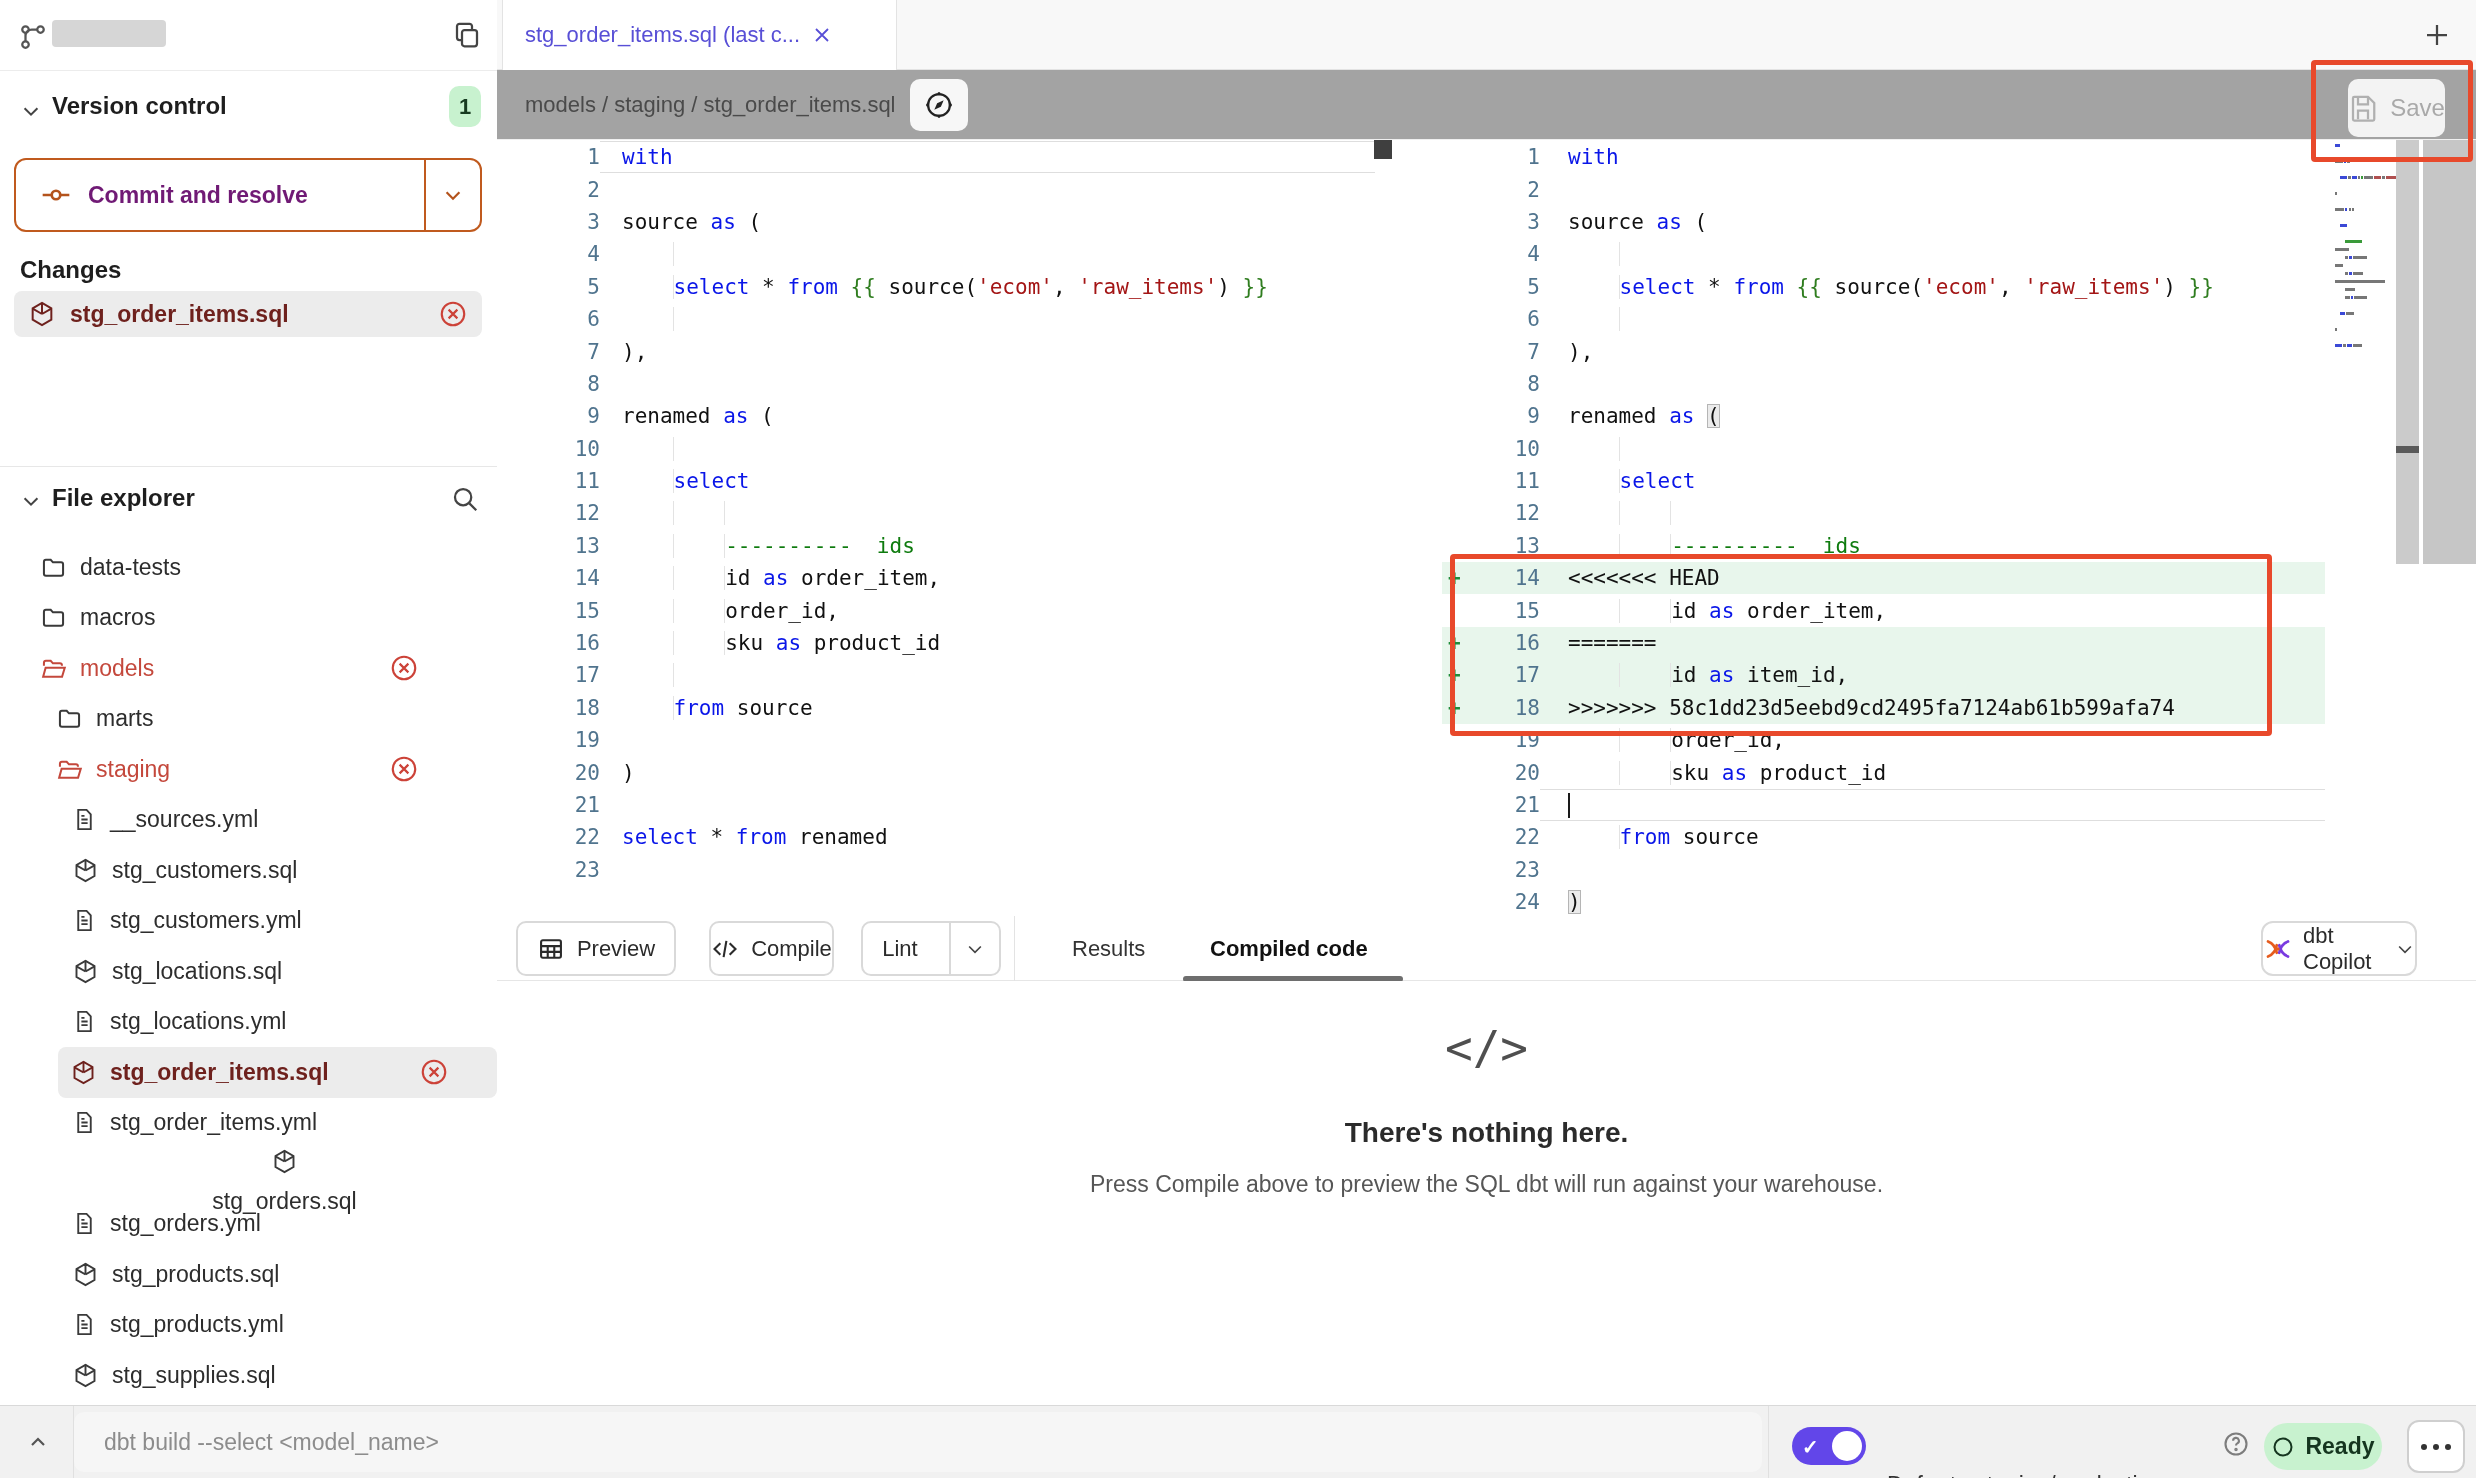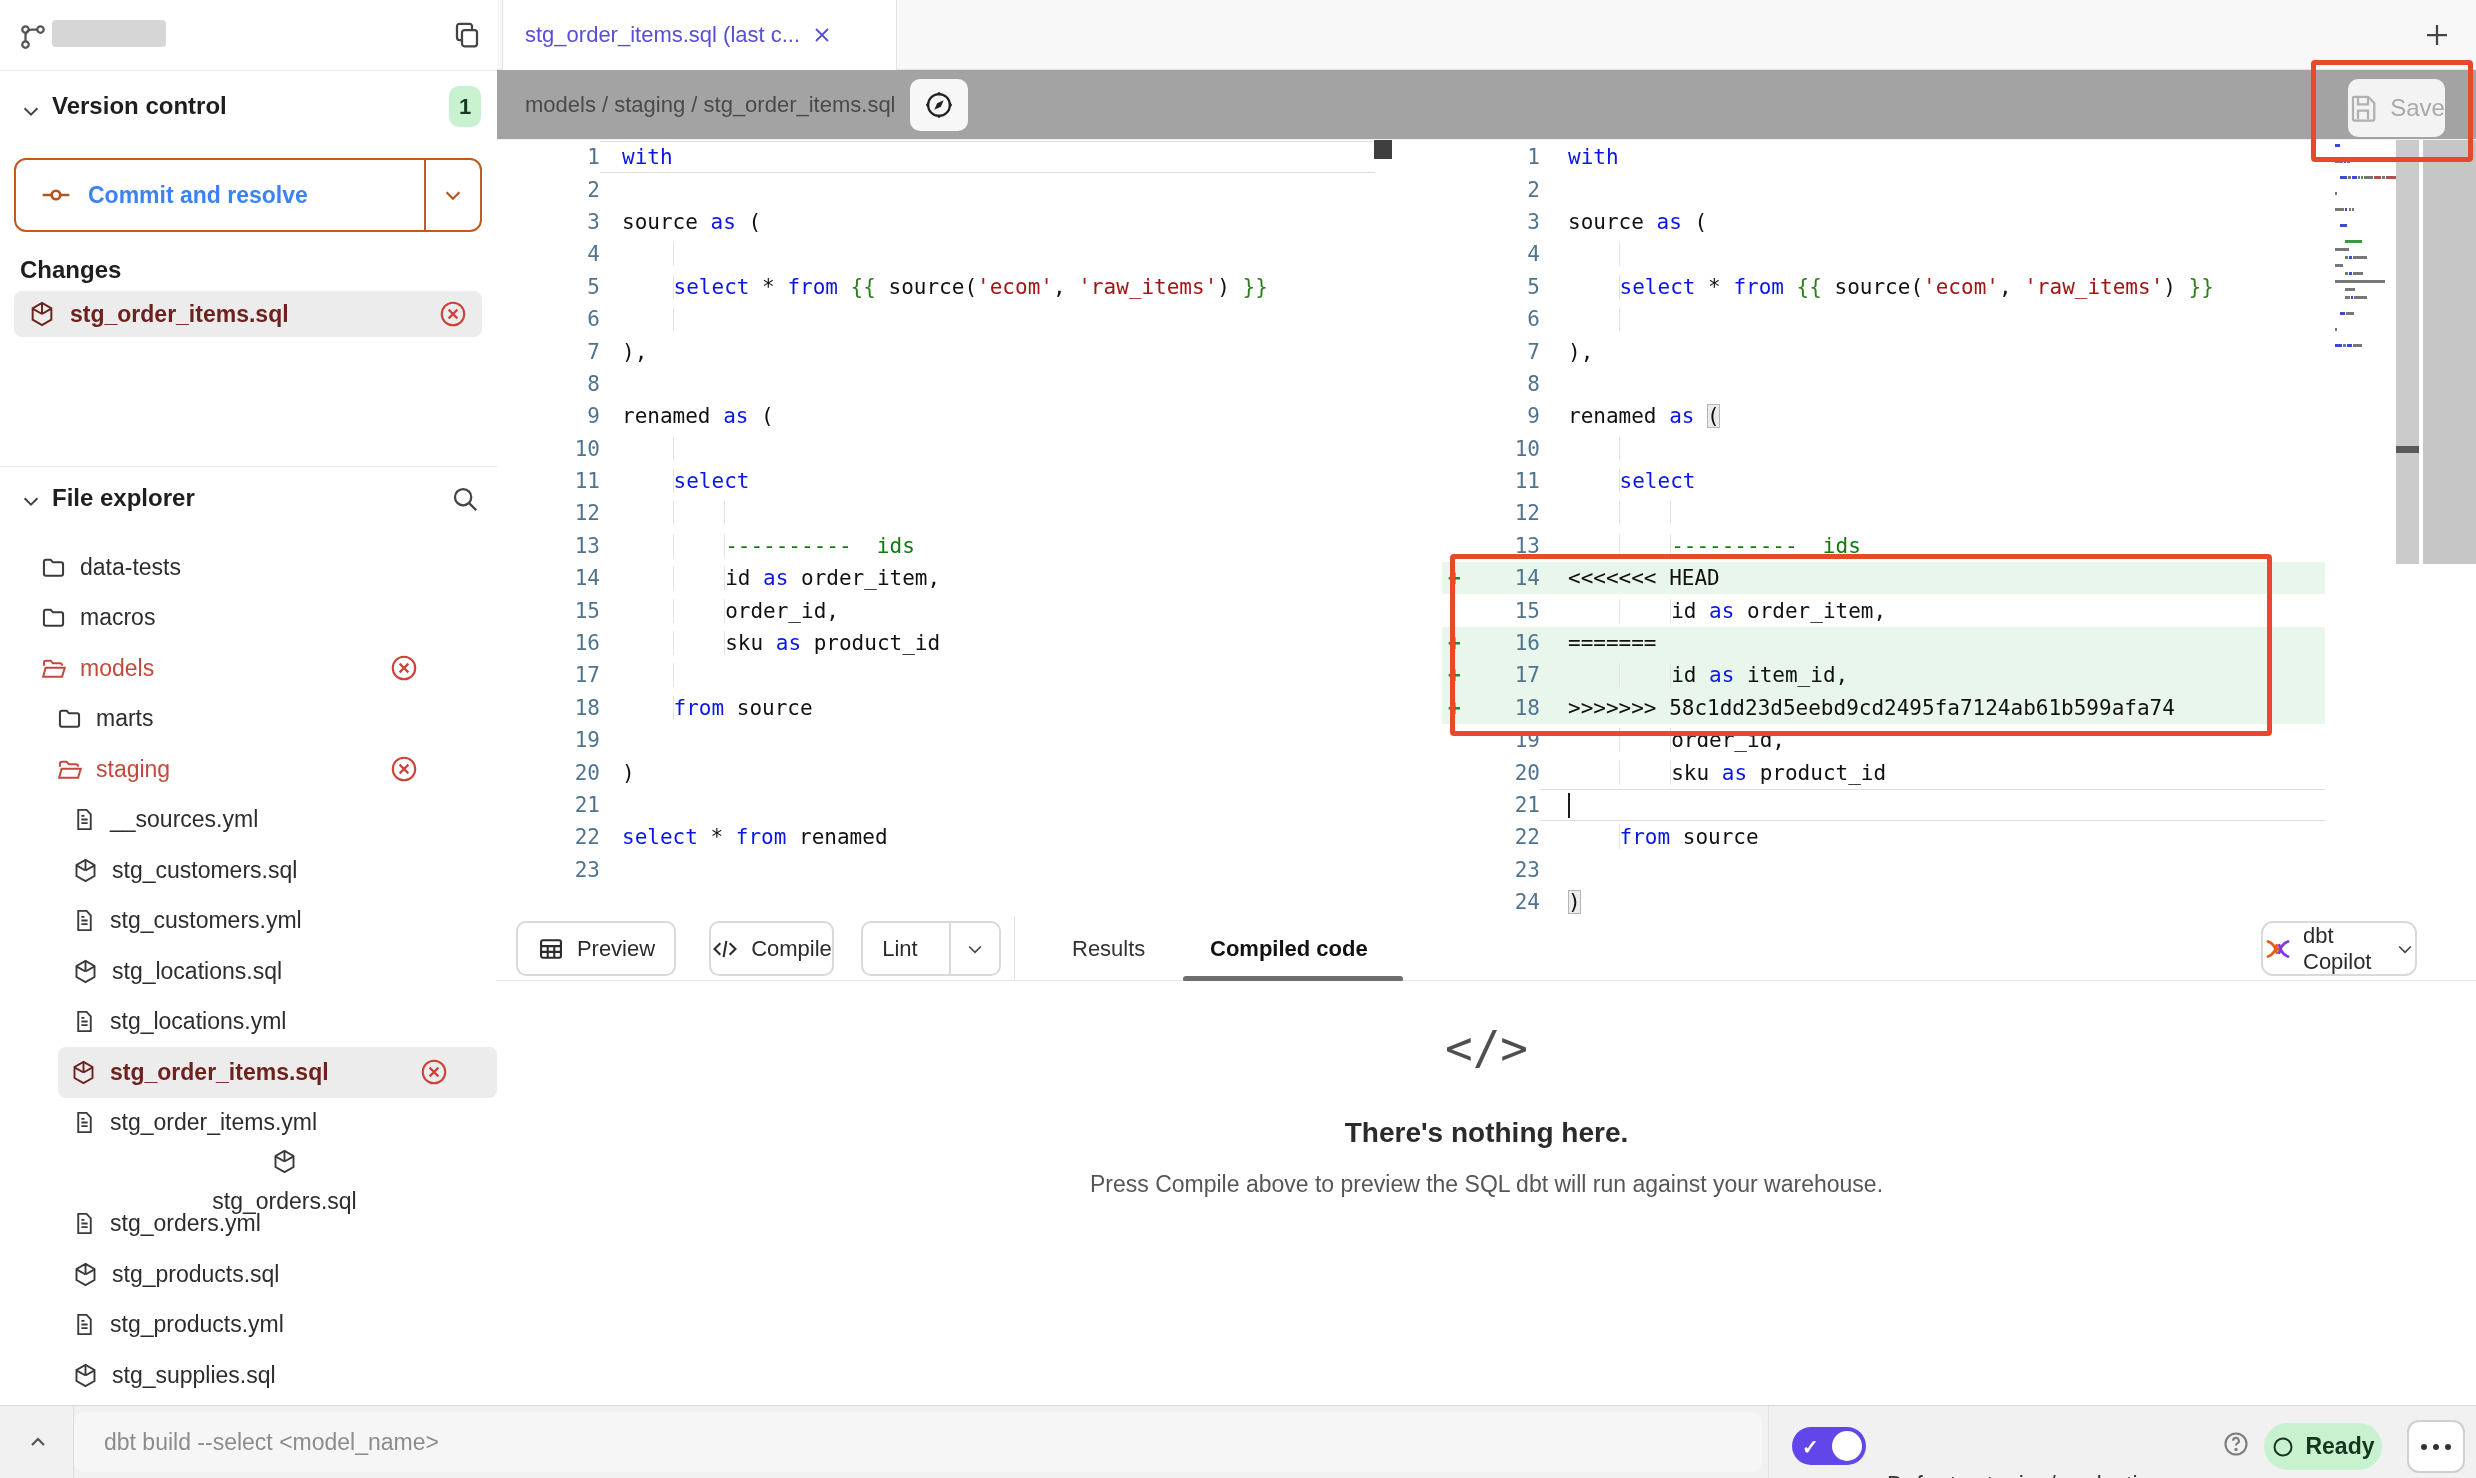--- a/index.html
+++ b/index.html
@@ -10,21 +10,21 @@
   
   #sidebar{left:0;top:0;width:497px;height:1405px;background:#fff;border-right:1px solid #e4e4e4;}
   #sb-header{left:0;top:0;width:497px;height:70px;border-bottom:1px solid #ececec;}
   #branch-ph{left:52px;top:20px;width:114px;height:27px;background:#d6d6d6;border-radius:4px;}
   .sb-sec-title{font-size:24px;font-weight:bold;color:#1e1e1e;}
   #vc-badge{left:449px;top:86px;width:32px;height:41px;background:#c8f2cf;border-radius:10px;
     display:flex;align-items:center;justify-content:center;font-size:22px;color:#173a20;font-weight:bold;}
   #commit-btn{left:14px;top:158px;width:468px;height:74px;border:2px solid #c05a1e;border-radius:12px;
     display:flex;align-items:center;background:#fff;box-sizing:border-box;}
   #commit-btn .main{flex:1;display:flex;align-items:center;gap:16px;padding-left:24px;height:100%;}
-  #commit-btn .lbl{font-size:23px;font-weight:bold;color:#3b82f6;}
+  #commit-btn .lbl{font-size:23px;font-weight:bold;color:#701a75;}
   #commit-btn .caret{width:54px;height:100%;border-left:2px solid #c05a1e;display:flex;align-items:center;justify-content:center;}
   #changes-label{left:20px;top:256px;font-size:24px;font-weight:bold;color:#1e1e1e;}
   #change-item{left:14px;top:291px;width:468px;height:46px;background:#ececec;border-radius:8px;
     display:flex;align-items:center;box-sizing:border-box;padding:0 14px;gap:14px;}
   #change-item .nm{flex:1;font-size:23px;font-weight:bold;color:#6e211d;}
   #fe-divider{left:0;top:466px;width:497px;height:1px;background:#e7e7e7;}
   #fe-header{left:0;top:474px;width:497px;height:56px;}
   #file-tree{left:0;top:542px;width:497px;}
   .frow{height:50.5px;display:flex;align-items:center;gap:13px;box-sizing:border-box;position:relative;}
   .frow .lbl{font-size:23px;color:#2d2d2d;flex:1;}

